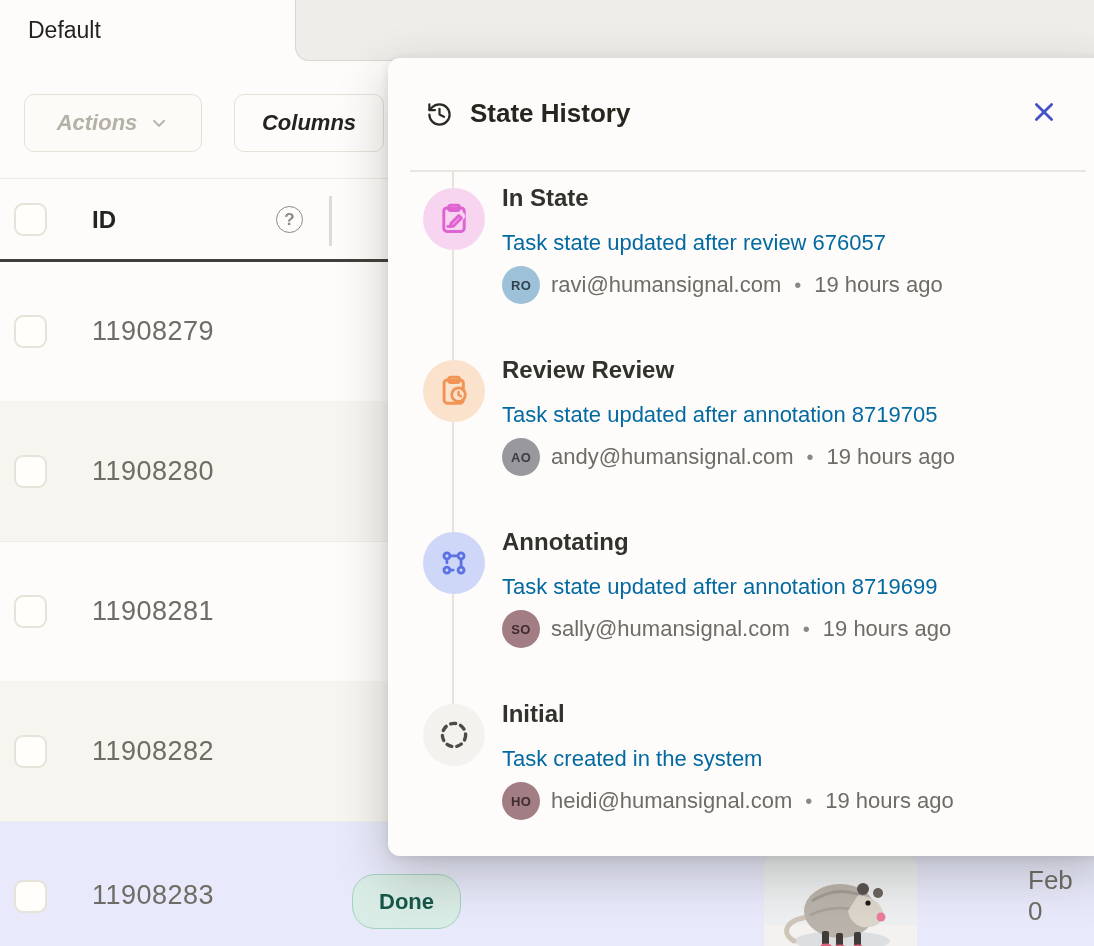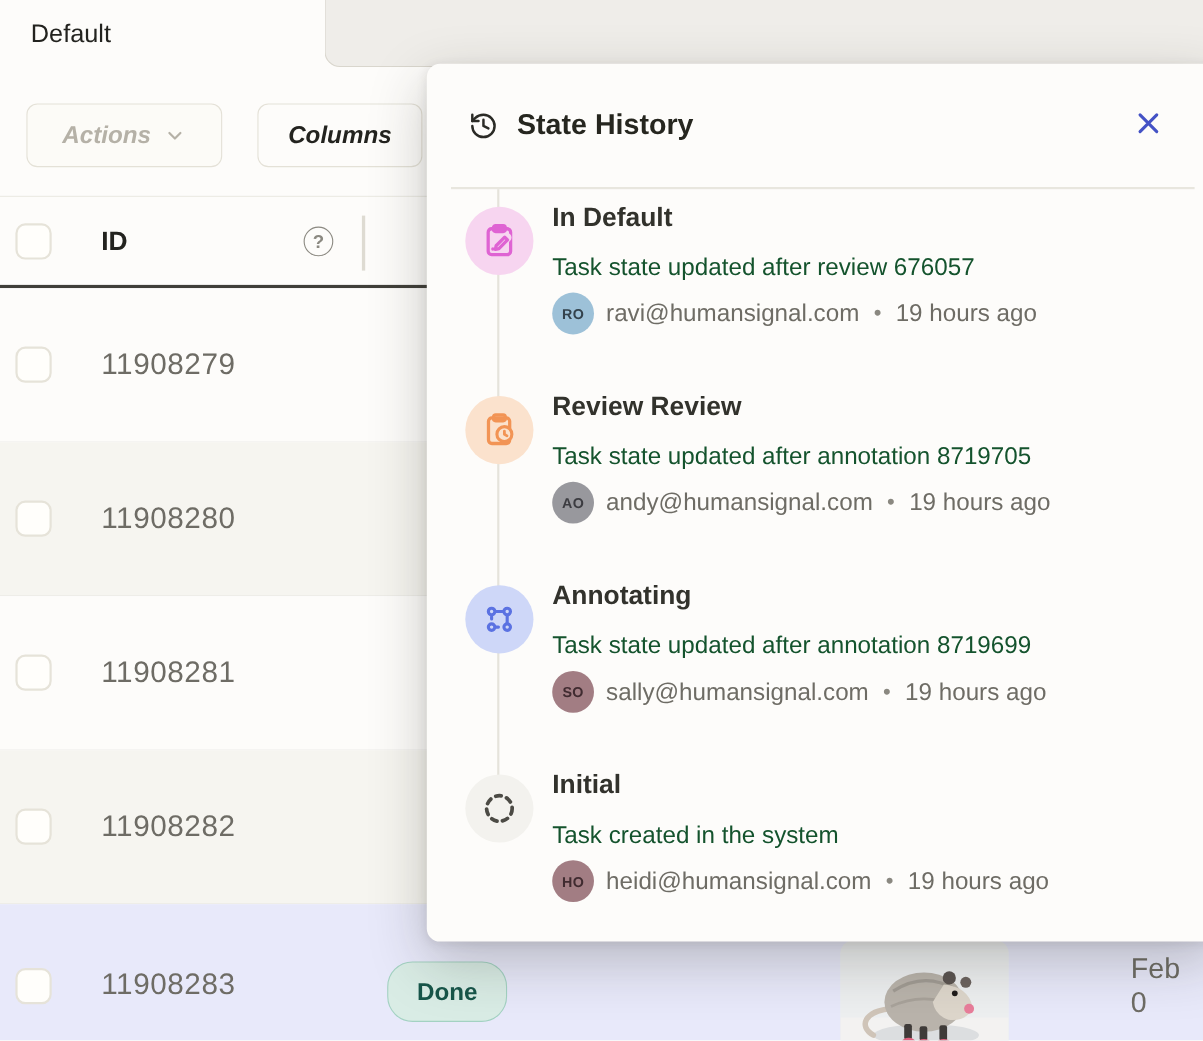--- a/index.html
+++ b/index.html
@@ -101,21 +101,21 @@
 
   .timeline-line { position:absolute; left:64px; top:114px; width:2px; height:563px; background:#e5e3db; }
   .entry { position:absolute; left:0; width:100%; height:160px; }
   .e0 { top:130px; } .e1 { top:302px; } .e2 { top:474px; } .e3 { top:646px; }
   .chip {
     position:absolute; left:35px; top:0; width:62px; height:62px; border-radius:50%;
     display:flex; align-items:center; justify-content:center;
   }
   .chip svg { width:34px; height:34px; }
   .entry-title { position:absolute; left:114px; top:-4px; font-size:24px; font-weight:700; color:#32322c; }
-  .entry-desc  { position:absolute; left:114px; top:42px; font-size:22px; color:#14532d; }
+  .entry-desc  { position:absolute; left:114px; top:42px; font-size:22px; color:#0369a1; }
   .entry-meta  { position:absolute; left:114px; top:78px; display:flex; align-items:center; gap:11px;
     font-size:22px; color:#6e6c65;justify-content:center; }
   .avatar {
     width:38px; height:38px; border-radius:50%; flex:0 0 38px;
     display:flex; align-items:center; justify-content:center;
     font-size:13px; font-weight:700; letter-spacing:0.3px;
   }
   .meta-sep { color:#8a8880; font-size:20px; padding:0 2px; }
 </style>
 </head>
@@ -220,21 +220,21 @@
     <div class="entry e0">
       <div class="chip" style="background-color: rgb(247, 213, 240); color: rgb(223, 99, 211);">
         <svg viewBox="0 0 24 24" fill="none" stroke="currentColor" stroke-width="2.1" stroke-linecap="round" stroke-linejoin="round">
           <rect x="4.8" y="4.2" width="14.4" height="16.6" rx="2.2"></rect>
           <rect x="8.2" y="2.2" width="7.6" height="3.8" rx="1.4"></rect>
           <path d="M10 16.6 L16.8 9.8" stroke="#f7d5f0" stroke-width="6"></path>
           <path d="M9.4 17.4l0.5-2.3 5.5-5.5 1.8 1.8-5.5 5.5z"></path>
           <circle cx="7.8" cy="17.2" r="1.1" fill="currentColor" stroke="none"></circle>
         </svg>
       </div>
-      <div class="entry-title">In Default</div>
+      <div class="entry-title">In State</div>
       <div class="entry-desc">Task state updated after review 676057</div>
       <div class="entry-meta">
         <span class="avatar" style="background-color: rgb(157, 193, 216); color: rgb(51, 66, 76);">RO</span>
         <span>ravi@humansignal.com</span>
         <span class="meta-sep">•</span>
         <span>19 hours ago</span>
       </div>
     </div>
 
     <div class="entry e1">

